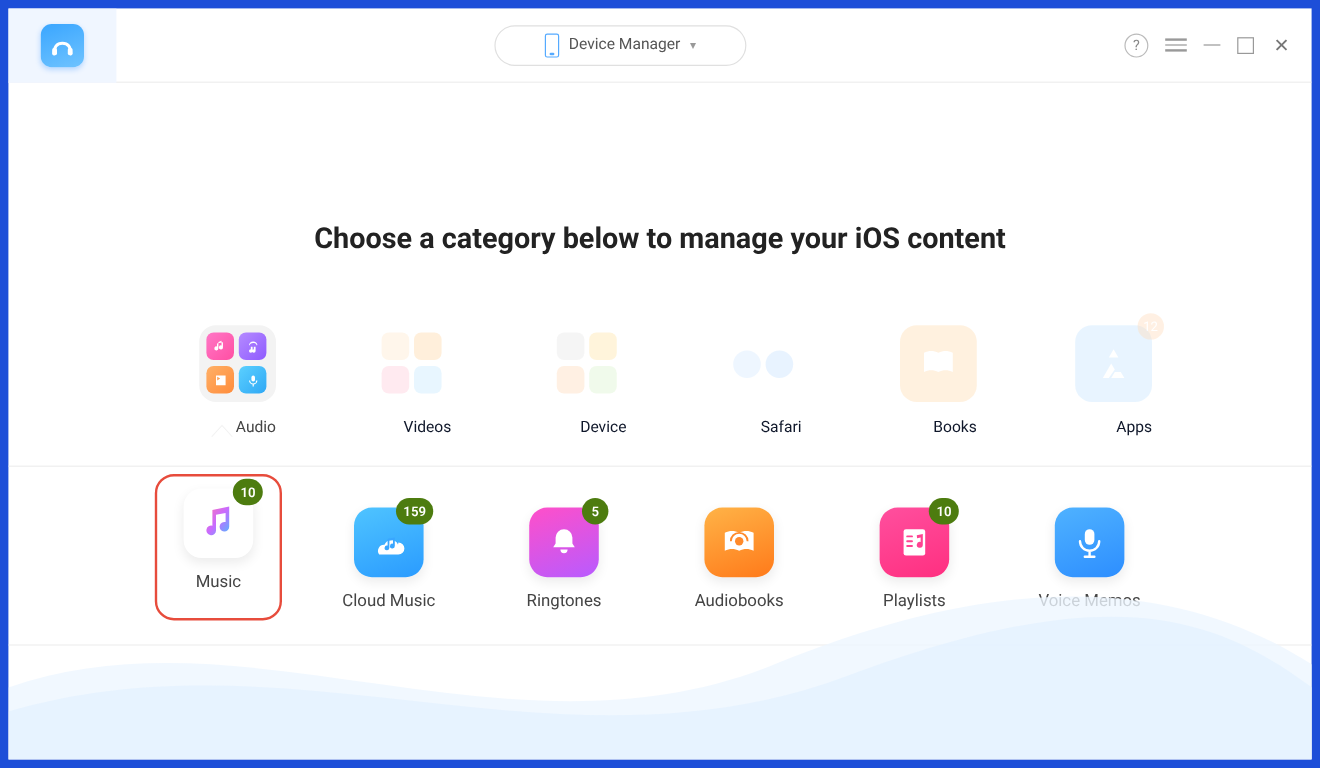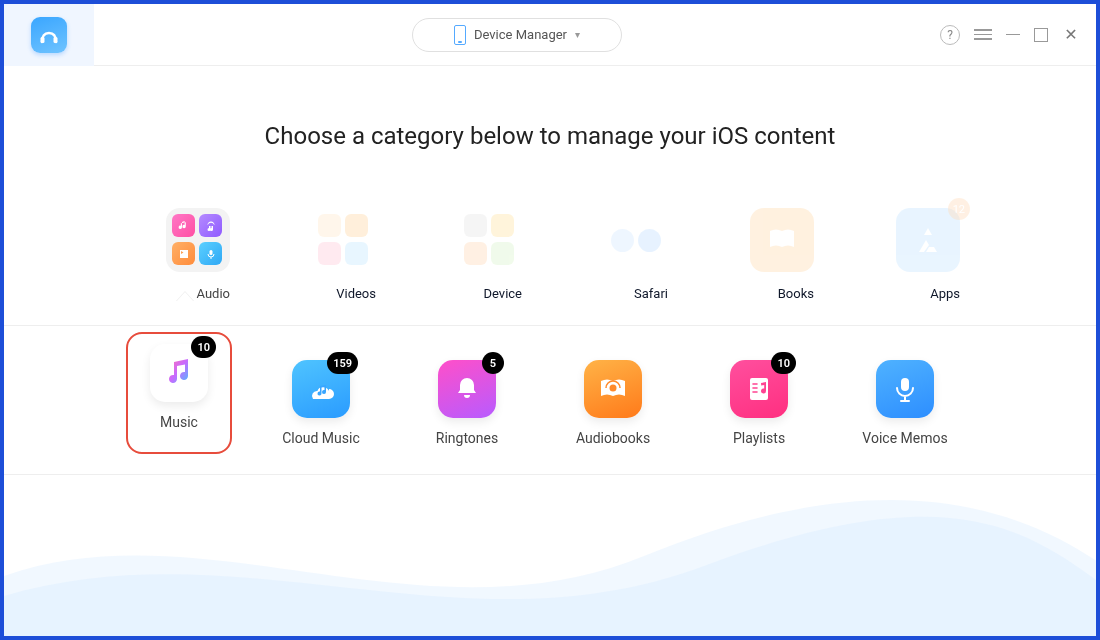--- a/index.html
+++ b/index.html
@@ -1,58 +1,58 @@
 <!DOCTYPE html>
 <html><head>
 <meta charset="utf-8">
 <style>
   * { box-sizing: border-box; margin: 0; padding: 0; }
   html, body { width: 1100px; height: 640px; font-family: -apple-system, "Segoe UI", Roboto, Arial, sans-serif; background: #fff; }
-  .window { width: 1100px; height: 640px; border: 4px solid #1d4ed8; display: flex; flex-direction: column; position: relative; overflow: hidden; }
+  .window { width: 1100px; height: 640px; border: 7px solid #1d4ed8; display: flex; flex-direction: column; position: relative; overflow: hidden; }
 
   
   .titlebar { height: 62px; display: flex; align-items: center; justify-content: space-between; border-bottom: 1px solid #eee; padding: 0 16px 0 0; }
   .title-left { width: 90px; height: 62px; background: #f0f6ff; display: flex; align-items: center; justify-content: center; }
   .logo { width: 36px; height: 36px; border-radius: 9px; background: linear-gradient(160deg,#3aa6ff,#6fc3ff); display: flex; align-items: center; justify-content: center; color: #fff; font-weight: 700; font-size: 18px; box-shadow: 0 2px 4px rgba(60,150,255,.3); }
   .title-center { flex: 1; display: flex; justify-content: center; }
   .device-pill { min-width: 210px; height: 34px; border: 1px solid #e0e0e0; border-radius: 17px; display: flex; align-items: center; justify-content: center; gap: 8px; color: #555; font-size: 13px; cursor: pointer; }
   .phone-icon { width: 12px; height: 20px; border: 1.5px solid #55aaff; border-radius: 2px; position: relative; }
   .phone-icon::after { content:""; position:absolute; bottom:1px; left:50%; transform:translateX(-50%); width:4px; height:1.5px; background:#55aaff; border-radius:1px; }
   .chev { font-size: 10px; color:#999; }
   .title-right { display: flex; align-items: center; gap: 14px; color:#888; }
   .tbtn { width: 20px; height: 20px; border: 1.5px solid #bbb; border-radius: 50%; display:flex; align-items:center; justify-content:center; font-size:12px; color:#888; cursor:pointer; }
   .lines { display:flex; flex-direction:column; gap:3px; cursor:pointer; }
   .lines span{ display:block; width:18px; height:1.5px; background:#999; }
   .winbtn { width:18px; height:18px; display:flex; align-items:center; justify-content:center; cursor:pointer; font-size:16px; color:#777; }
   .winbtn.sq{ border:1.5px solid #999; width:14px; height:14px; }
   .winbtn.min{ width:14px; height:1.5px; background:#999; }
 
   
   .main { flex:1; position:relative; }
-  .heading { text-align:center; font-size:24px; font-weight:400; color:#222; margin-top:56px; }
+  .heading { text-align:center; font-size:24px; font-weight:700; color:#222; margin-top:116px; }
 
   .catrow { display:flex; justify-content:center; gap:56px; margin-top:58px; border-bottom:1px solid #eee; padding-bottom:24px; position:relative; }
   .cat { display:flex; flex-direction:column; align-items:flex-end; gap:14px; cursor:pointer; width:90px; }
   .cat .clabel { font-size:13px; color:#444; }
   .cat.dim .clabel{ color:#0f172a; }
   .cat-icon-wrap { width:64px; height:64px; border-radius:14px; display:flex; flex-wrap:wrap; padding:6px; gap:4px; position:relative; }
   .cat.active .cat-icon-wrap{ background:#f3f3f3; }
   .tile { width:23px; height:23px; border-radius:6px; }
   .cat.dim .cat-icon-wrap{ opacity:.35; }
   .cat-badge{ position:absolute; top:-10px; right:-10px; min-width:22px; height:22px; border-radius:11px; background:#ff9b3d; color:#fff; font-size:11px; display:flex; align-items:center; justify-content:center; padding:0 5px; opacity:.4;}
 
   
   .pointer { position:absolute; bottom:-1px; left:0; width:0; height:0; border-left:9px solid transparent; border-right:9px solid transparent; border-bottom:10px solid #fff; filter: drop-shadow(0 -1px 0 #eee); }
 
   .subrow { display:flex; gap:56px; padding:18px 0 28px 134px; border-bottom:1px solid #eee; }
   .sub { display:flex; flex-direction:column; align-items:center; gap:12px; cursor:pointer; width:90px; position:relative;margin-top:16px; }
   .sub .slabel{ font-size:14px; color:#444; }
   .sub-icon{ width:58px; height:58px; border-radius:15px; display:flex; align-items:center; justify-content:center; position:relative; box-shadow:0 4px 10px rgba(0,0,0,.08); }
   .sub.sel{ outline:2px solid #e74c3c; outline-offset:6px; border-radius:8px; padding:4px 4px 0; margin:-4px -4px 0; }
-  .sbadge{ position:absolute; top:-8px; right:-8px; min-width:22px; height:22px; border-radius:11px; background:#000000; color:#fff; font-size:11px; font-weight:600; display:flex; align-items:center; justify-content:center; padding:0 6px; }
+  .sbadge{ position:absolute; top:-8px; right:-8px; min-width:22px; height:22px; border-radius:11px; background:#4d7c0f; color:#fff; font-size:11px; font-weight:600; display:flex; align-items:center; justify-content:center; padding:0 6px; }
 
   
   .wave { position:absolute; left:0; right:0; bottom:0; height:170px; pointer-events:none; }
 
   
   svg { display:block; }
 </style>
 </head>
 <body>
 

